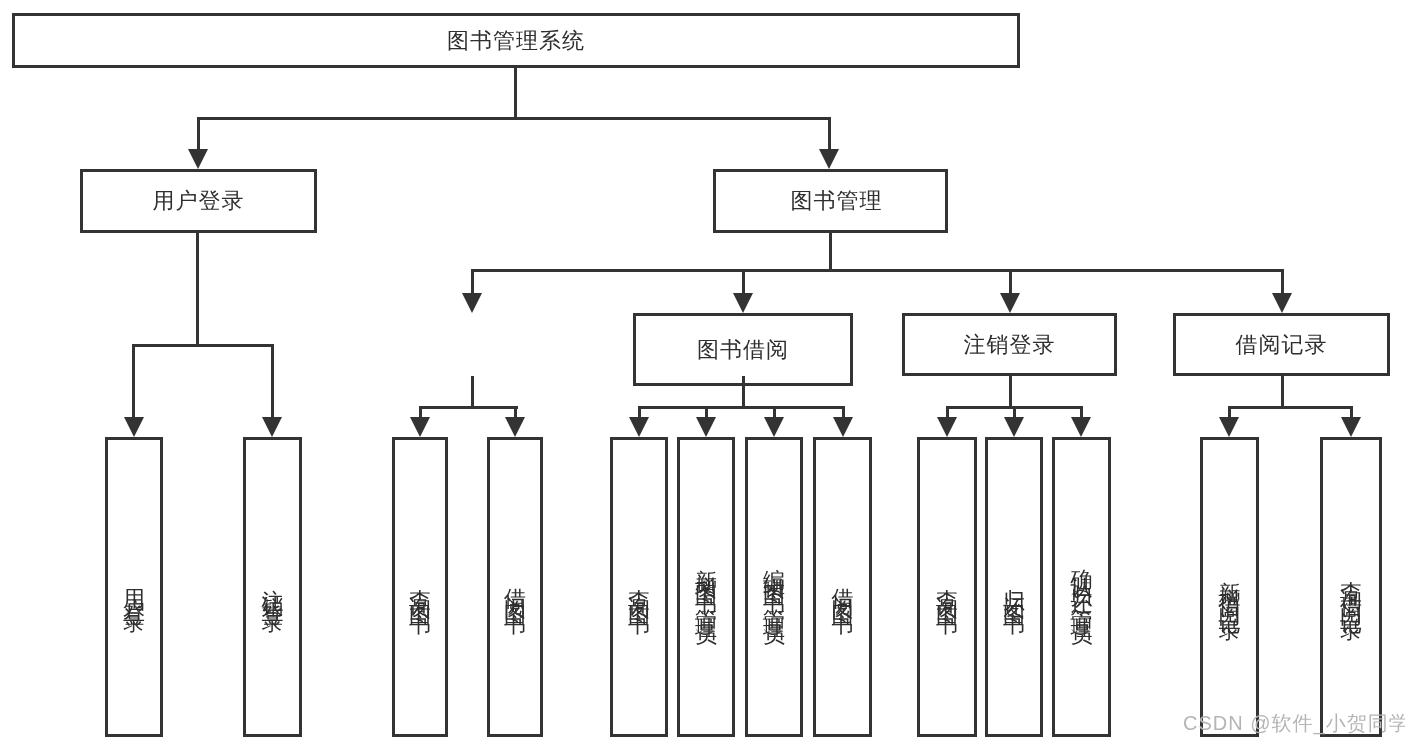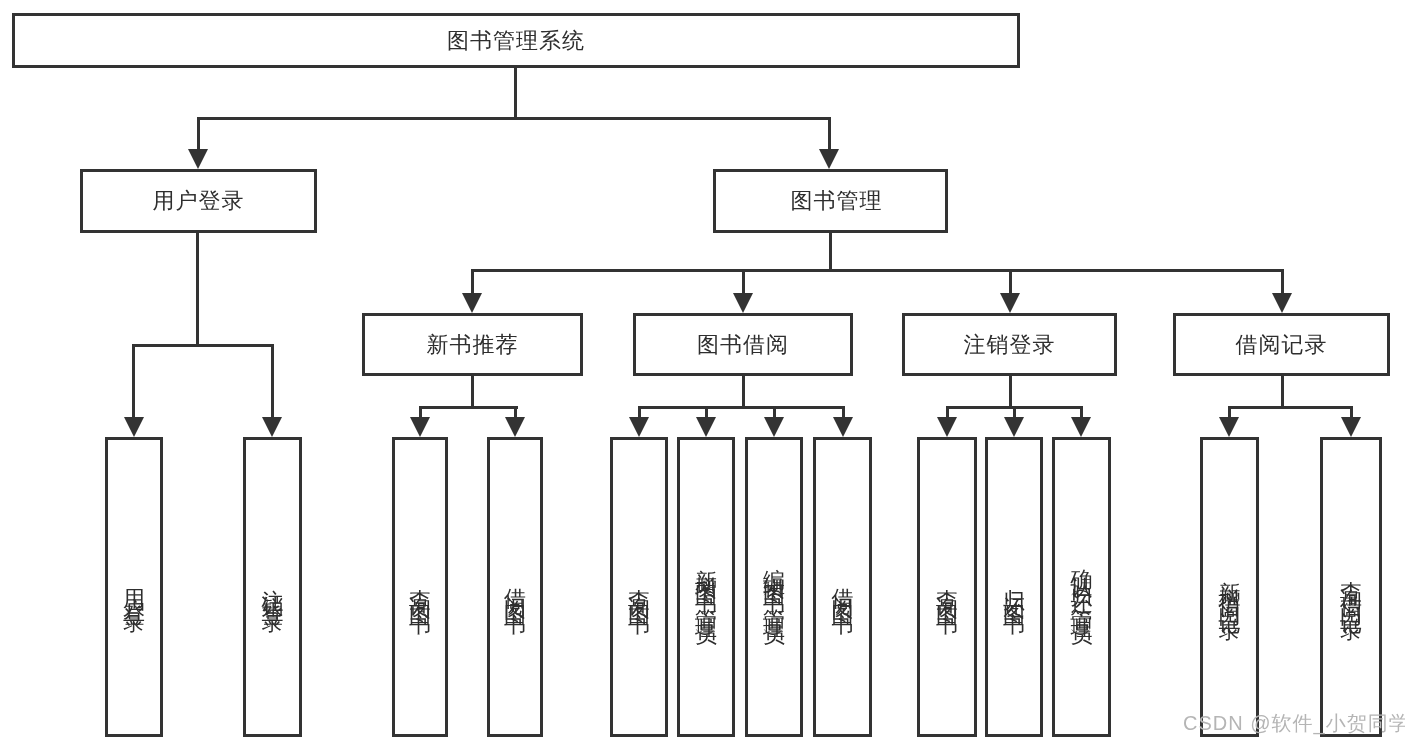--- a/index.html
+++ b/index.html
@@ -97,24 +97,21 @@
   <div class="hline" style="left:471px; top:269px; width:812px;"></div>
   <div class="vline" style="left:471px; top:269px; height:26px;"></div>
   <div class="arrow" style="left:462px; top:293px;"></div>
   <div class="vline" style="left:742px; top:269px; height:26px;"></div>
   <div class="arrow" style="left:733px; top:293px;"></div>
   <div class="vline" style="left:1009px; top:269px; height:26px;"></div>
   <div class="arrow" style="left:1000px; top:293px;"></div>
   <div class="vline" style="left:1281px; top:269px; height:26px;"></div>
   <div class="arrow" style="left:1272px; top:293px;"></div>
 
-  <div class="hnode" style="left:362px; top:313px; width:221px; height:63px;">
-    <span>新书推荐</span>
-  </div>
-  <div class="hnode" style="left:633px; top:313px; width:220px; height:63px;">
+  <div class="hnode" style="left:633px; top:313px; width:220px; height:73px;">
     <span>图书借阅</span>
   </div>
   <div class="hnode" style="left:902px; top:313px; width:215px; height:63px;">
     <span>注销登录</span>
   </div>
   <div class="hnode" style="left:1173px; top:313px; width:217px; height:63px;">
     <span>借阅记录</span>
   </div>
 
   <div class="vline" style="left:471px; top:376px; height:33px;"></div>

